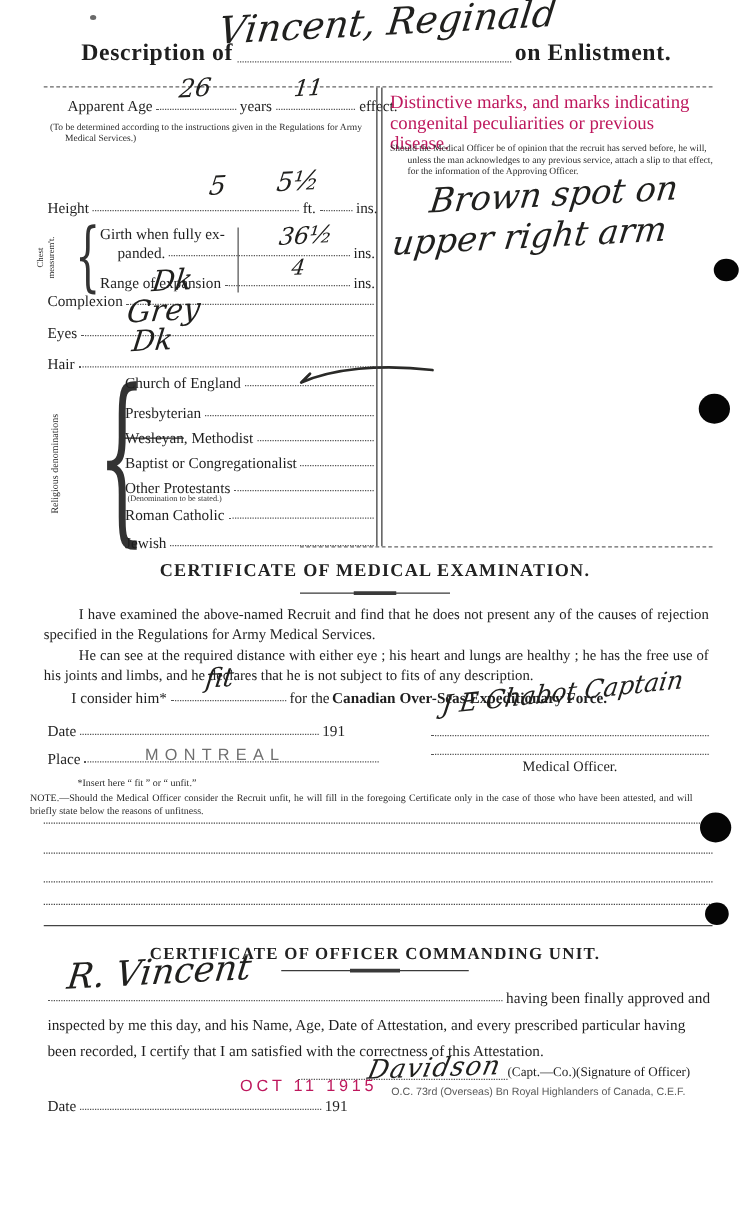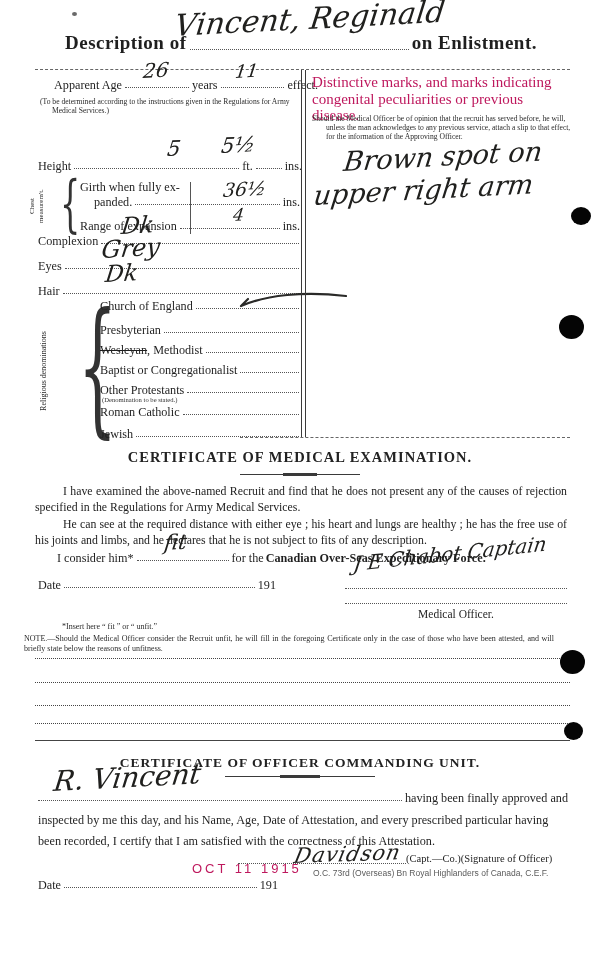--- a/index.html
+++ b/index.html
@@ -179,20 +179,25 @@
 
   <span class="hw" style="left:352px;top:552px;font-size:20px;transform:rotate(-6deg) skewX(-14deg);">J E Chabot Captain</span>
 
   <div class="abs row fs12" style="top:578px;left:38px;width:238px;">
     <span class="lbl">Date</span>
     <span class="leader"></span>
     <span class="lbl">191</span>
   </div>
   <div class="abs" style="top:588px;left:345px;width:222px;border-bottom:1px dotted #555;"></div>
 
+  <div class="abs row fs12" style="top:600px;left:38px;width:268px;">
+    <span class="lbl">Place</span>
+    <span class="leader"></span>
+    <span class="abs stamp" style="left:78px;top:-4px;font-size:13px;letter-spacing:5px;color:#4a4a4a;opacity:.8;">MONTREAL</span>
+  </div>
   <div class="abs" style="top:603px;left:345px;width:222px;border-bottom:1px dotted #555;"></div>
   <div class="abs" style="top:608px;left:345px;width:222px;text-align:center;font-size:11.5px;">Medical Officer.</div>
 
   <div class="abs" style="top:622px;left:62px;font-size:8px;color:#2a2a2a;">*Insert here “ fit ” or “ unfit.”</div>
   <div class="abs" style="top:634px;left:24px;width:530px;font-size:8px;line-height:10px;text-align:justify;color:#2a2a2a;">NOTE.—Should the Medical Officer consider the Recruit unfit, he will fill in the foregoing Certificate only in the case of those who have been attested, and will briefly state below the reasons of unfitness.</div>
 
   <div class="abs" style="top:658px;left:35px;width:535px;border-top:1px dotted #444;"></div>
   <div class="abs" style="top:682px;left:35px;width:535px;border-top:1px dotted #444;"></div>
   <div class="abs" style="top:705px;left:35px;width:535px;border-top:1px dotted #444;"></div>
   <div class="abs" style="top:723px;left:35px;width:535px;border-top:1px dotted #444;"></div>

